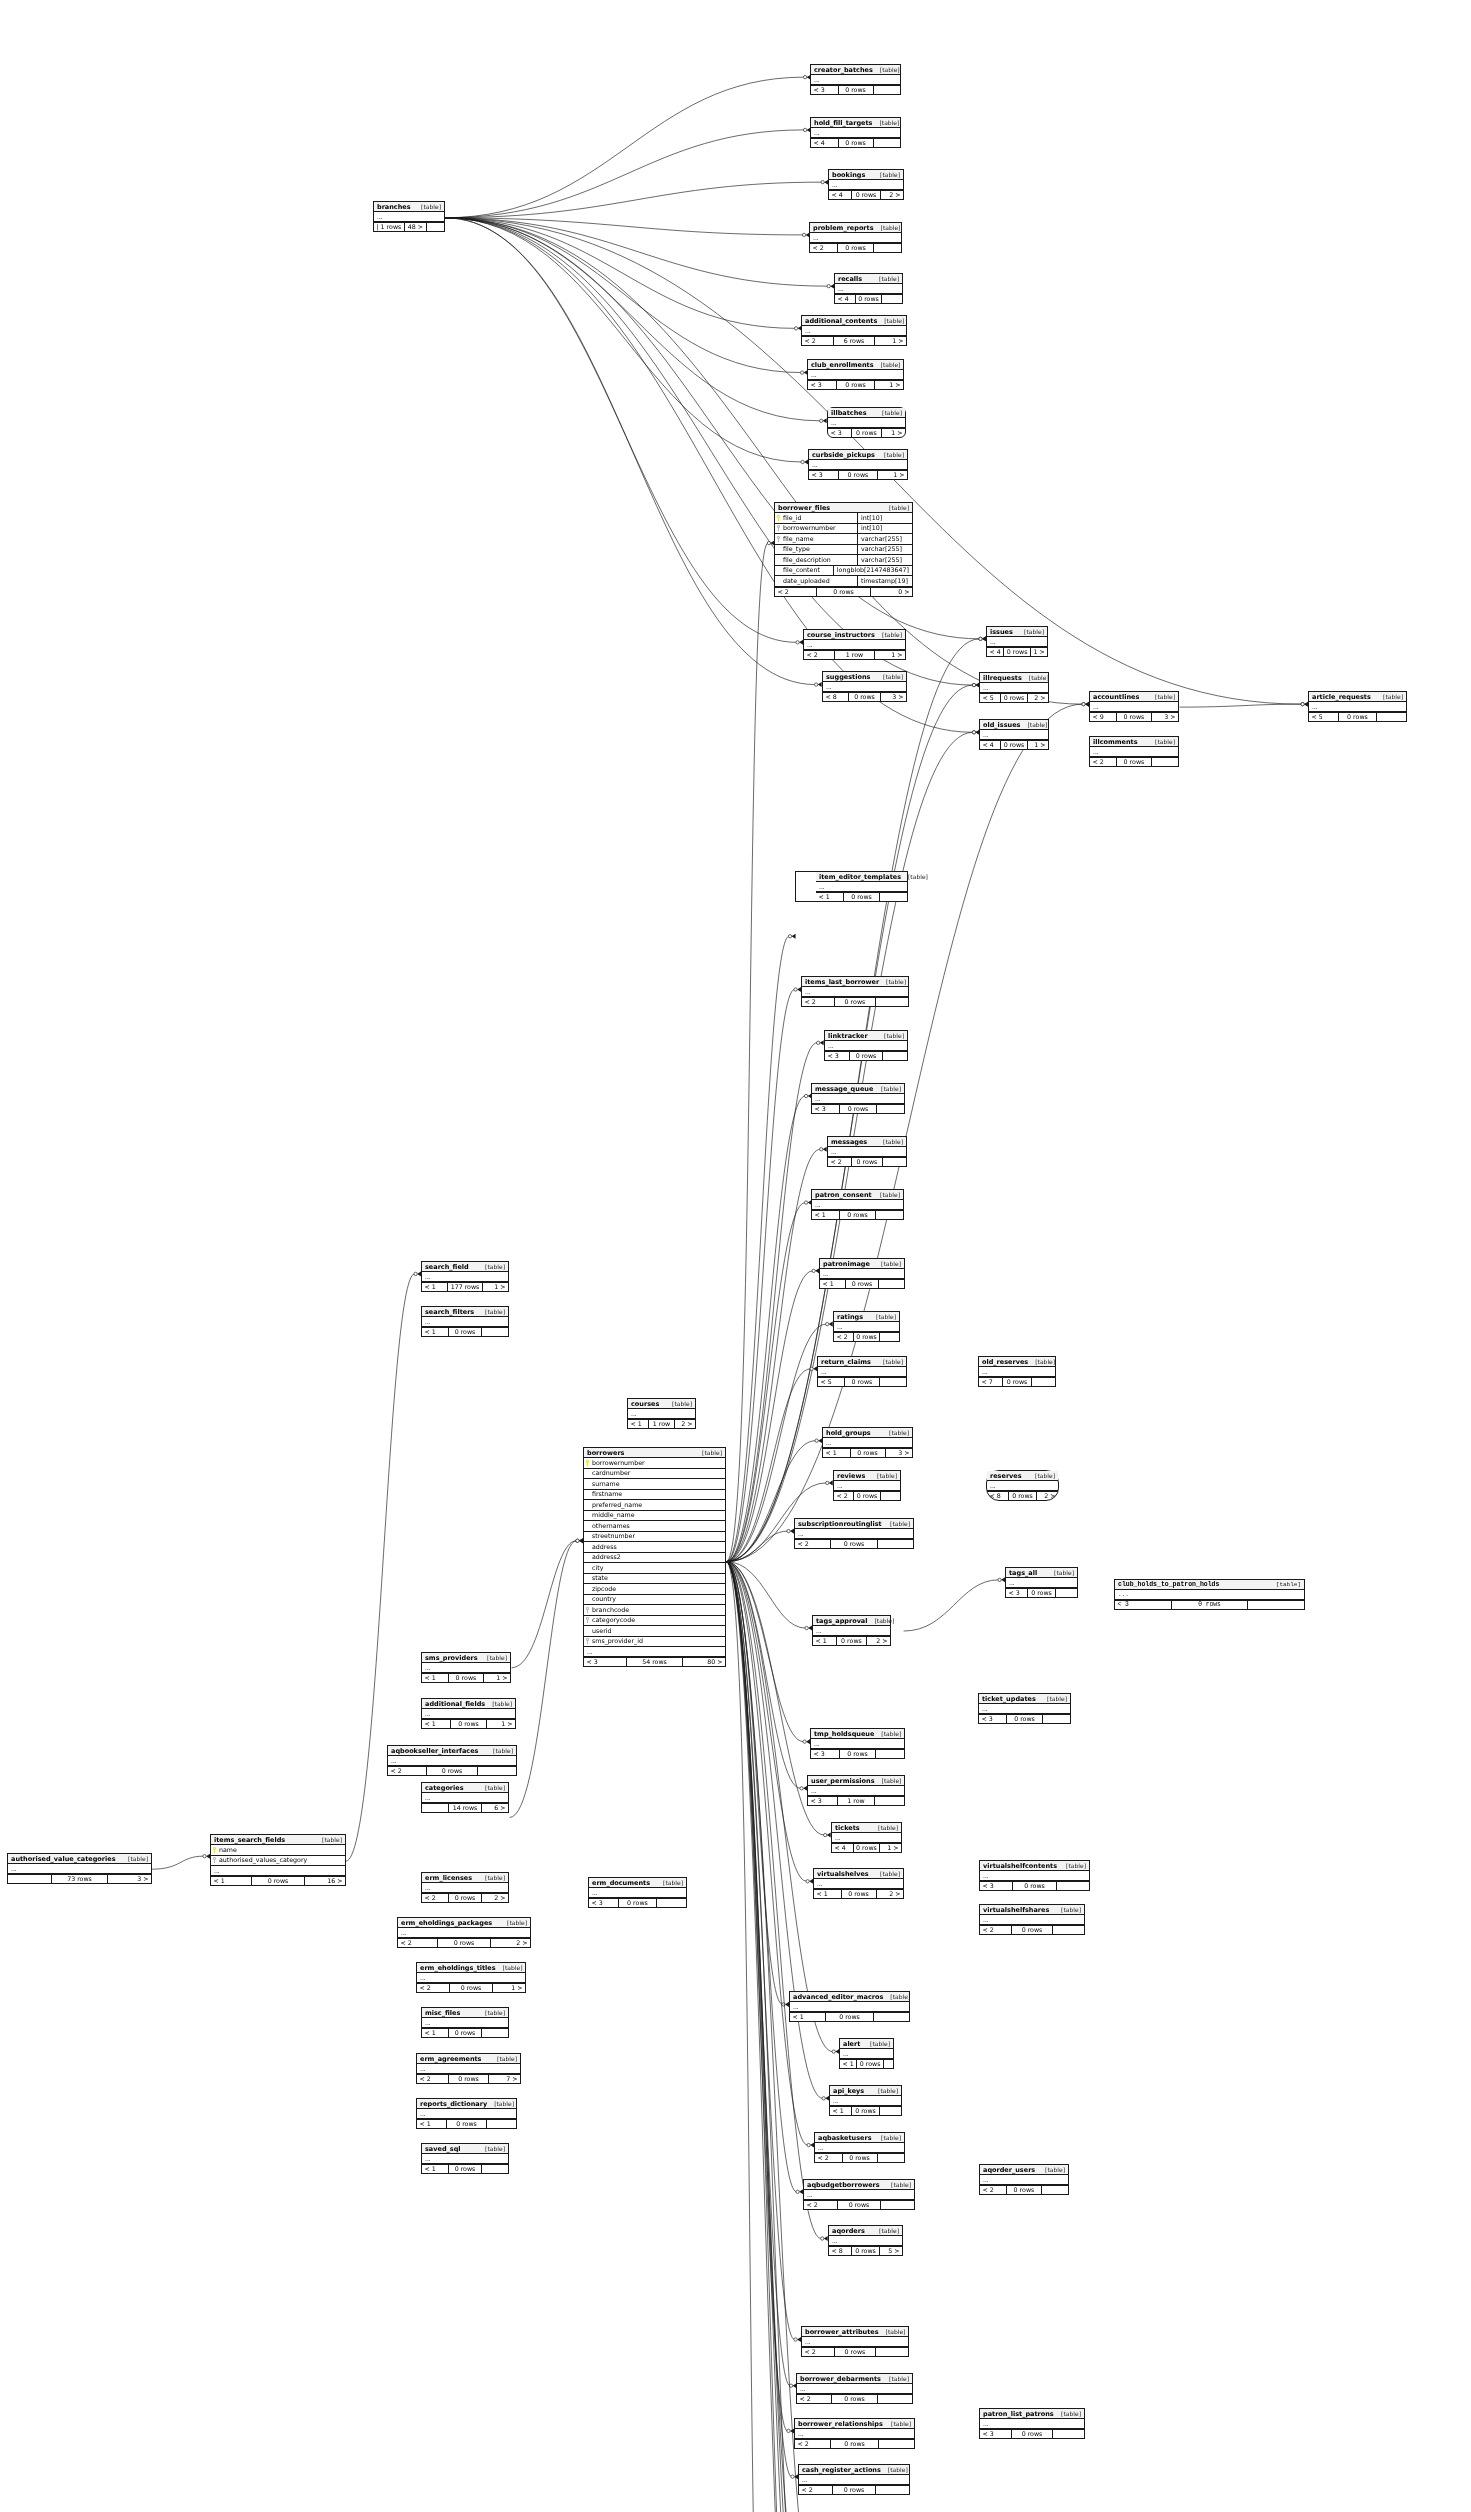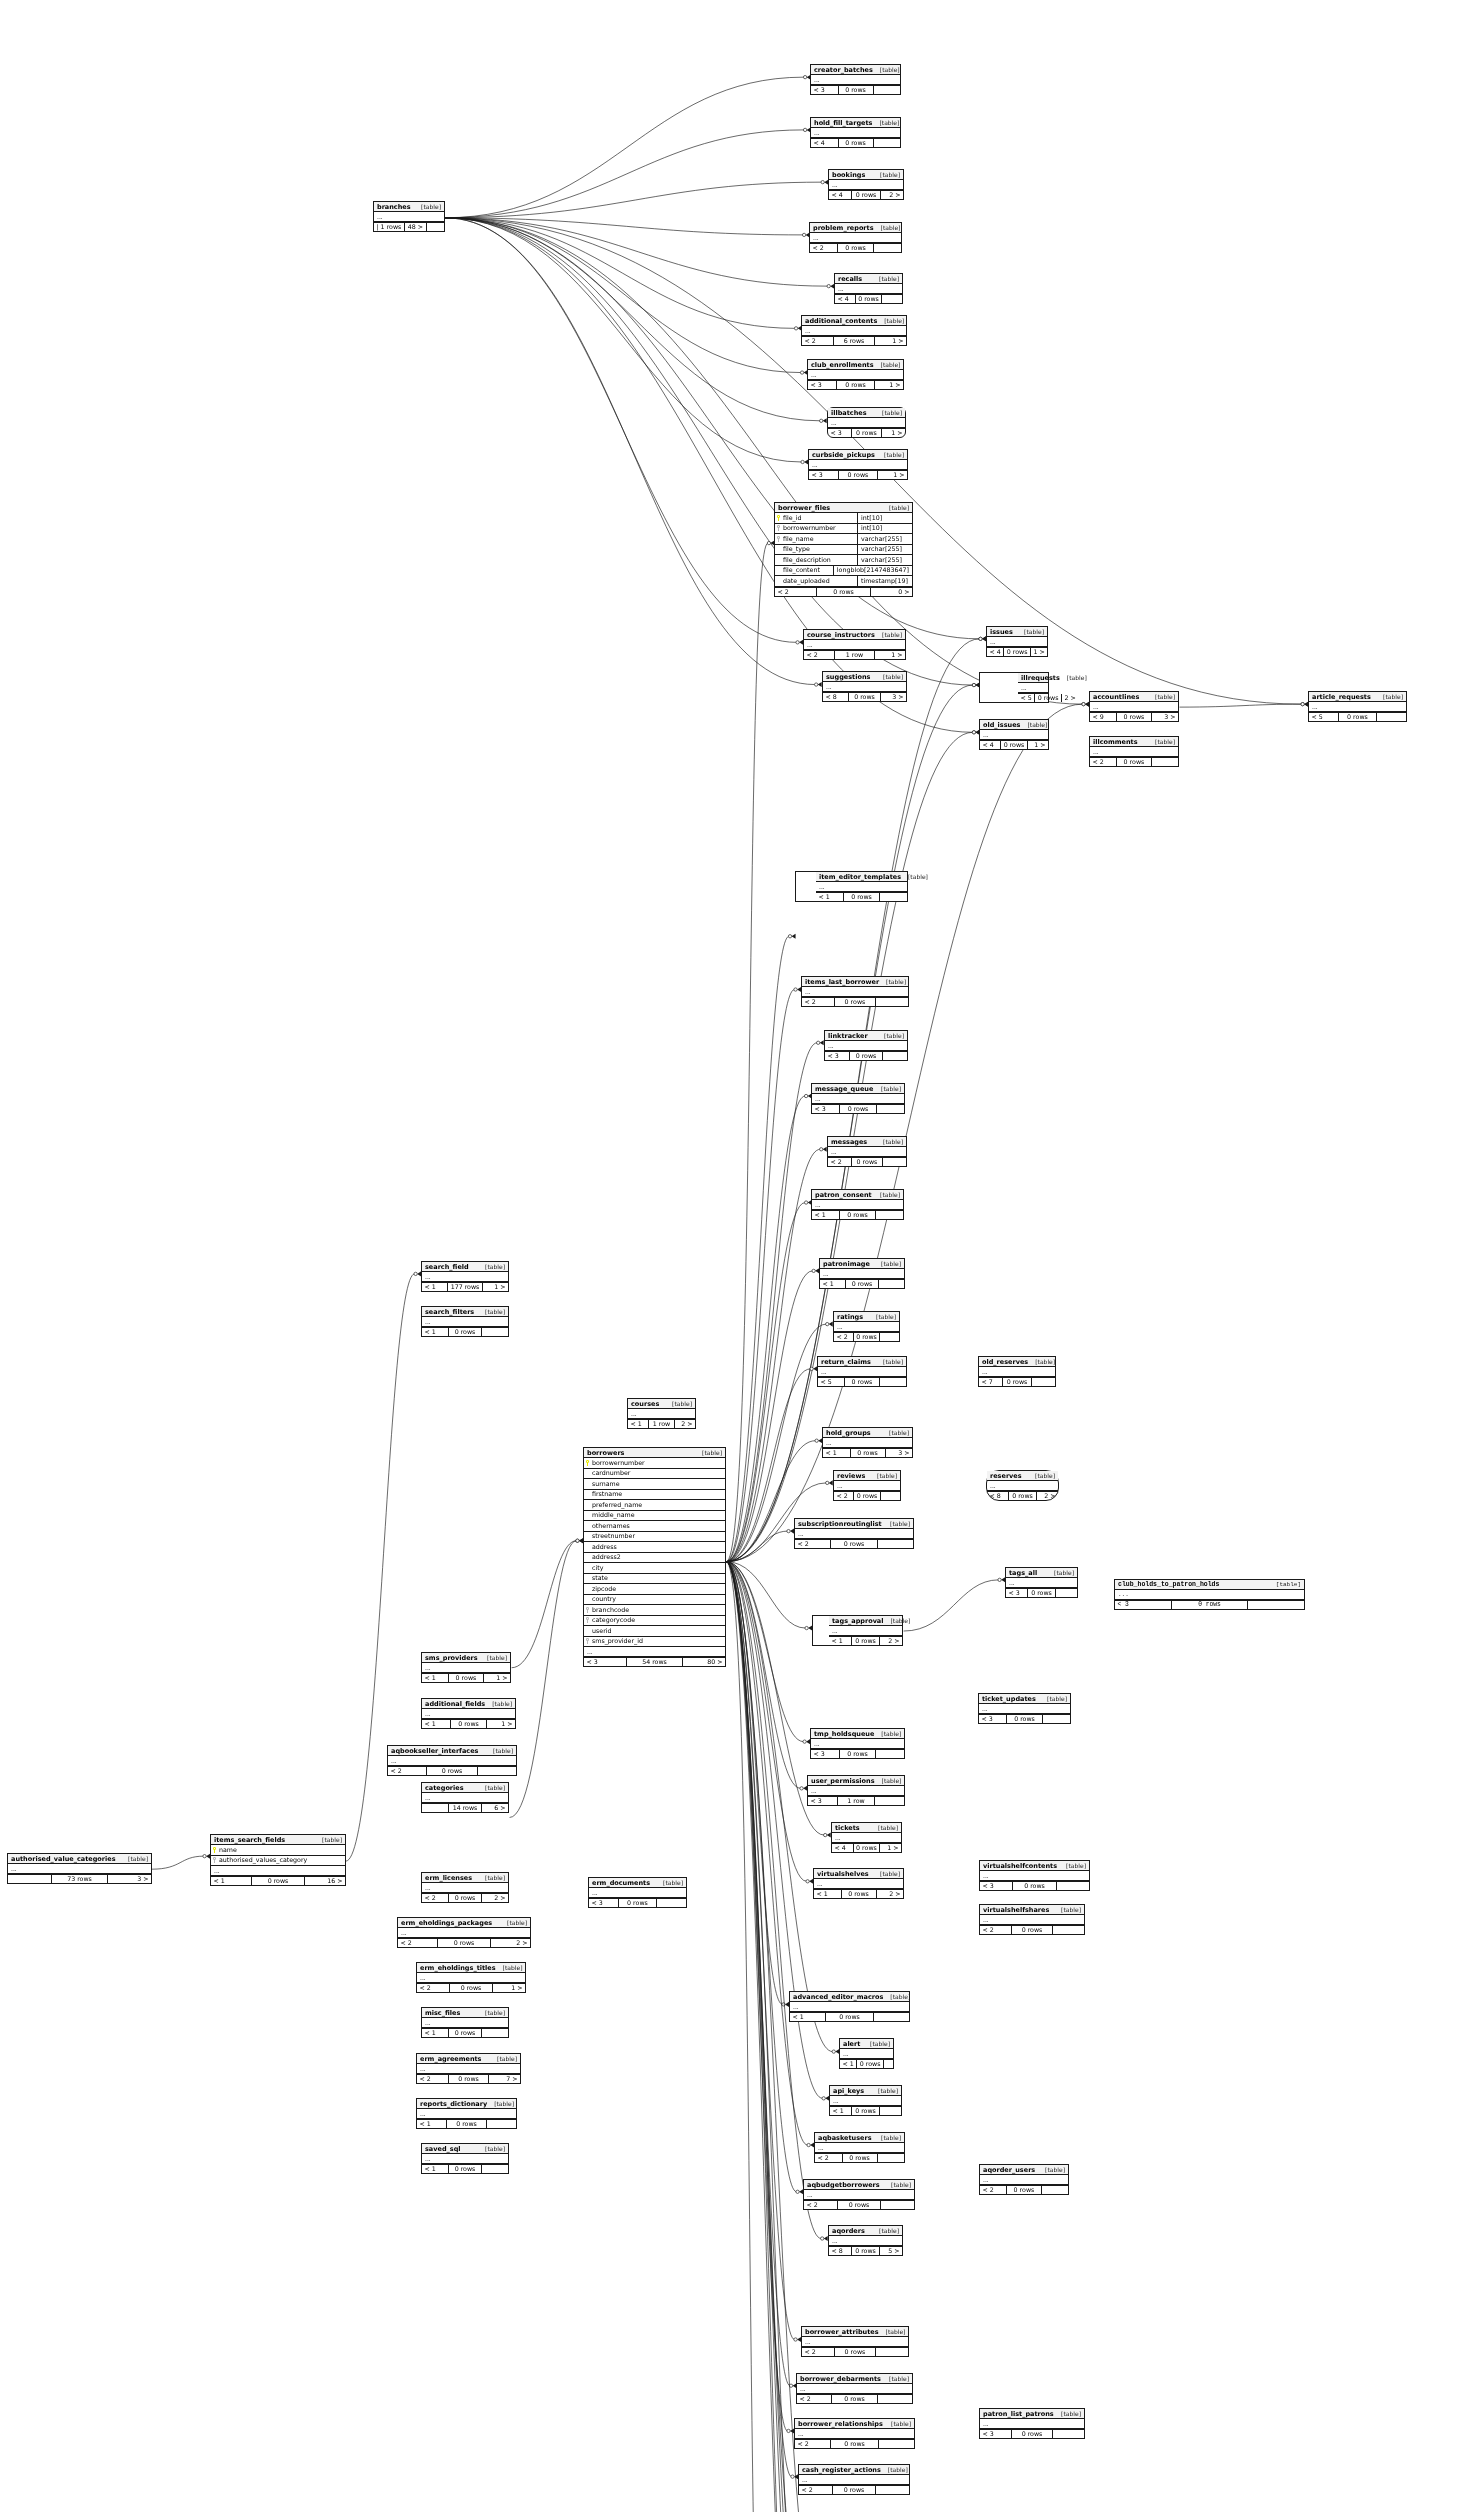--- a/index.html
+++ b/index.html
@@ -443,21 +443,21 @@
           <span>issues</span>
           <span class="tagname">[table]</span>
         </div>
         <div class="ell">...</div>
         <div class="foot">
           <div class="f1">&lt; 4</div>
           <div class="f2">0 rows</div>
           <div class="f3">1 &gt;</div>
         </div>
       </div>
-      <div class="tbl" style="left: 979px; top: 672px; width: 70px; padding-left: 38px;">
+      <div class="tbl" style="left: 979px; top: 672px; width: 70px;">
         <div class="hdr">
           <span>illrequests</span>
           <span class="tagname">[table]</span>
         </div>
         <div class="ell">...</div>
         <div class="foot">
           <div class="f1">&lt; 5</div>
           <div class="f2">0 rows</div>
           <div class="f3">2 &gt;</div>
         </div>
@@ -841,21 +841,21 @@
           <span>tags_all</span>
           <span class="tagname">[table]</span>
         </div>
         <div class="ell">...</div>
         <div class="foot">
           <div class="f1">&lt; 3</div>
           <div class="f2">0 rows</div>
           <div class="f3"></div>
         </div>
       </div>
-      <div class="tbl" style="left: 812px; top: 1615px; width: 91px; padding-left: 16px;">
+      <div class="tbl" style="left: 812px; top: 1615px; width: 79px;">
         <div class="hdr">
           <span>tags_approval</span>
           <span class="tagname">[table]</span>
         </div>
         <div class="ell">...</div>
         <div class="foot">
           <div class="f1">&lt; 1</div>
           <div class="f2">0 rows</div>
           <div class="f3">2 &gt;</div>
         </div>

